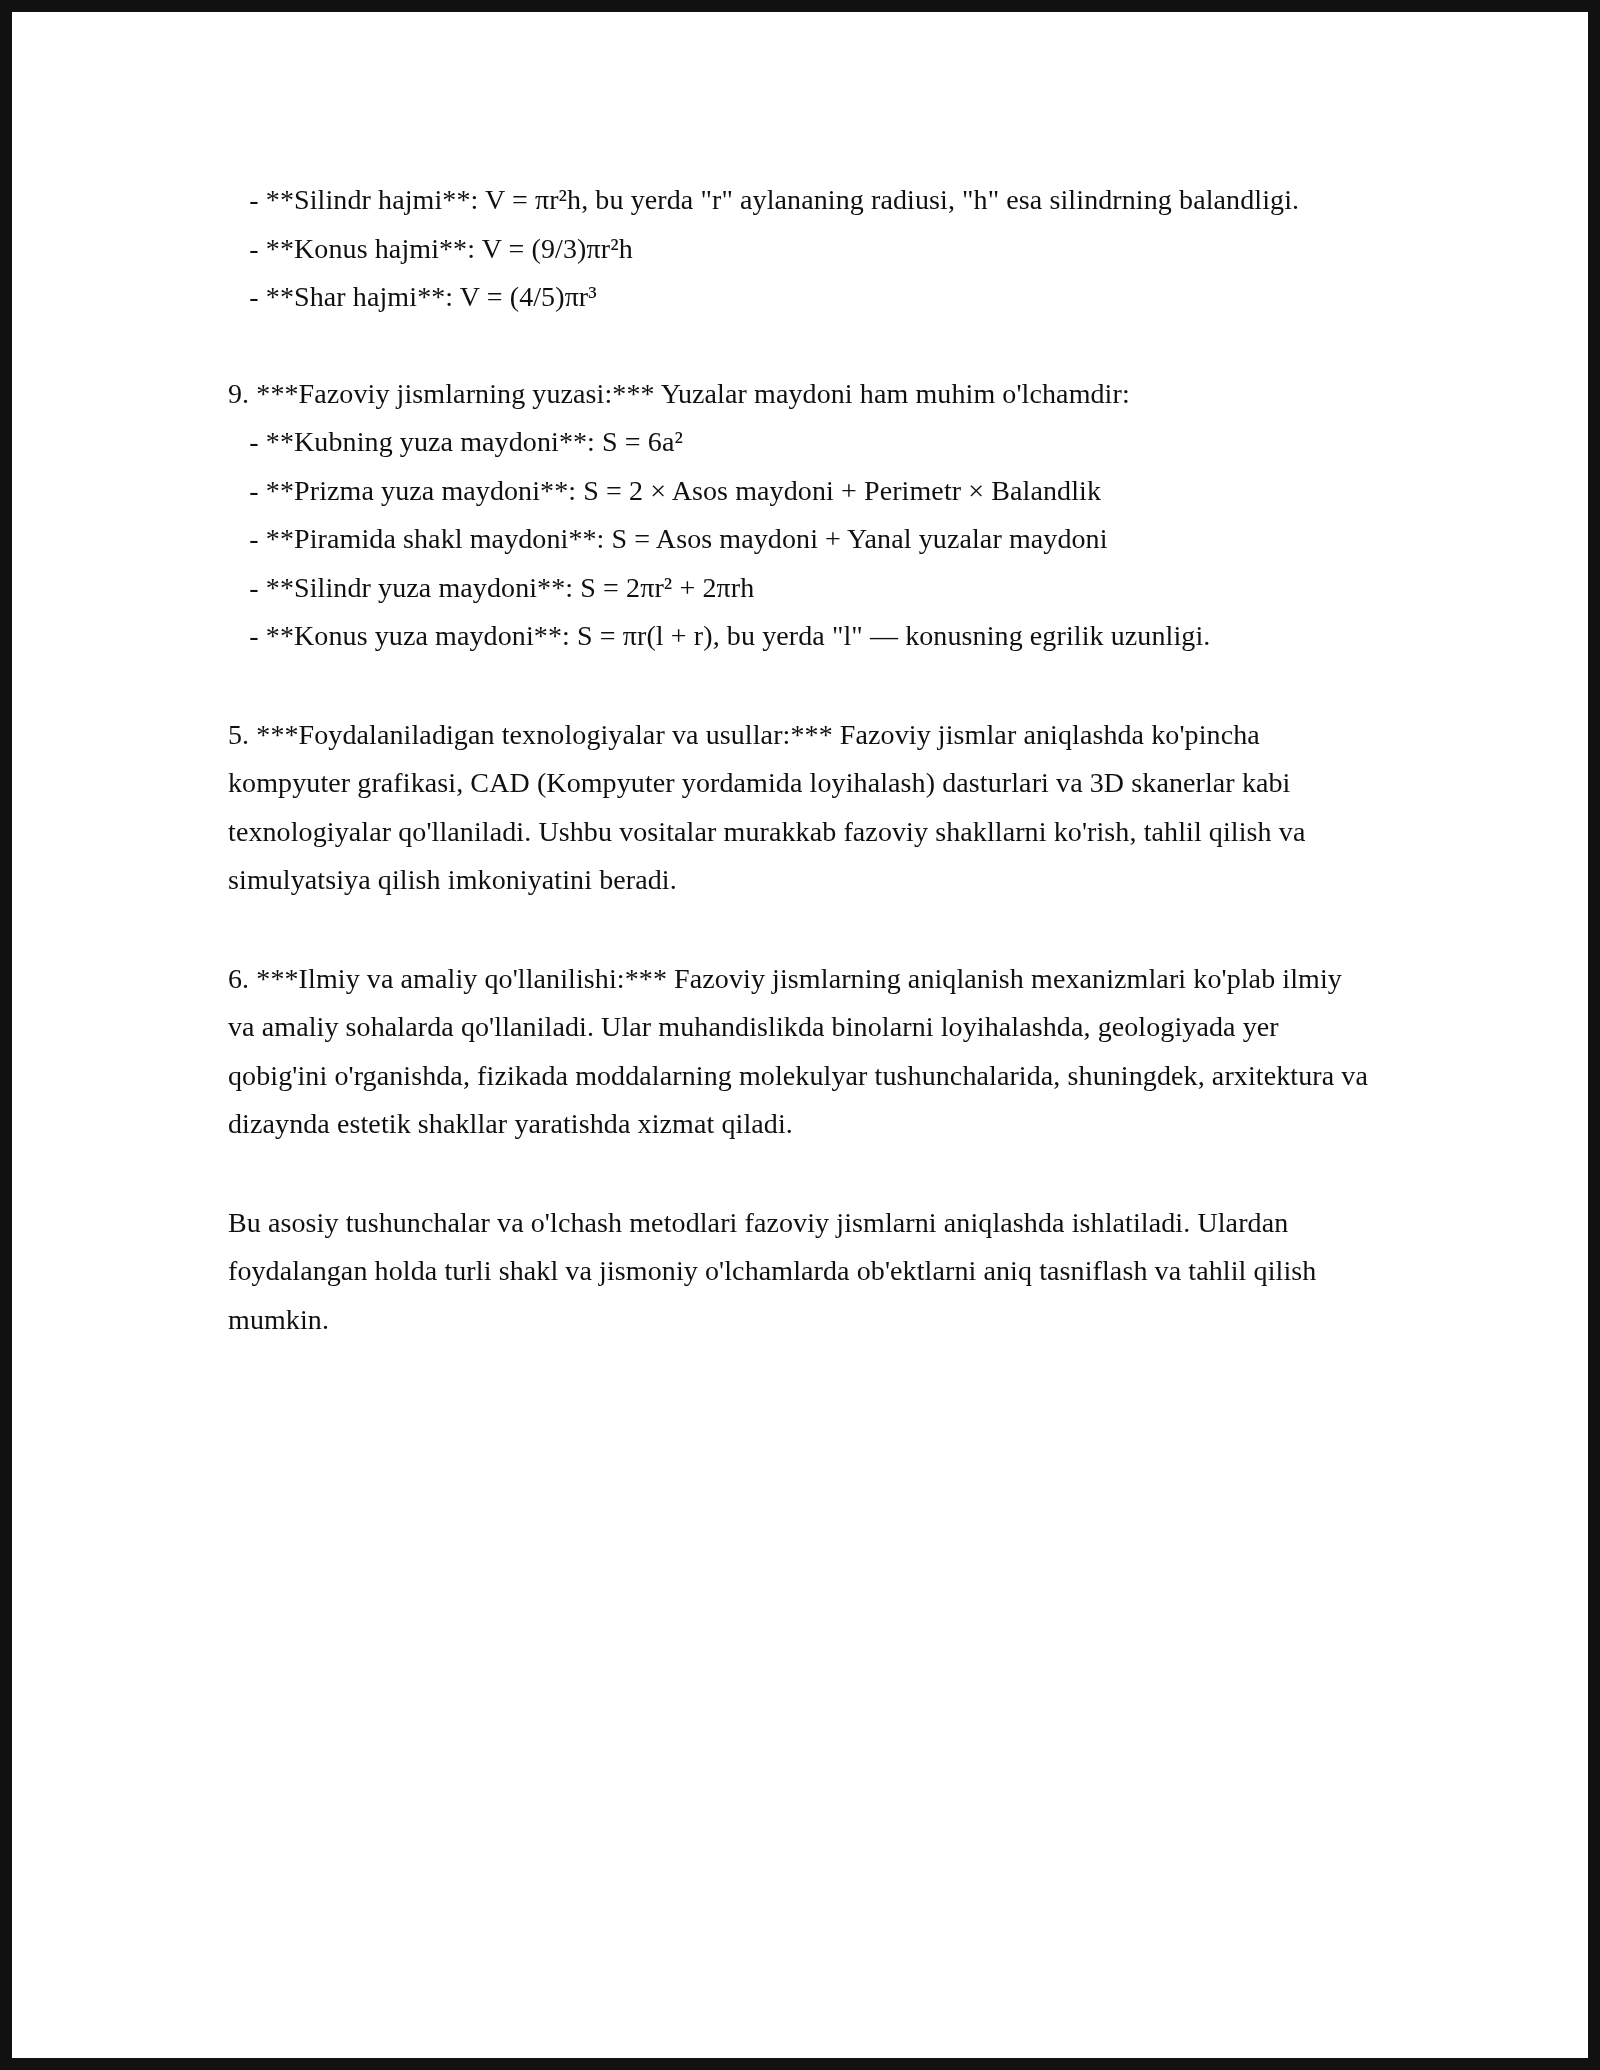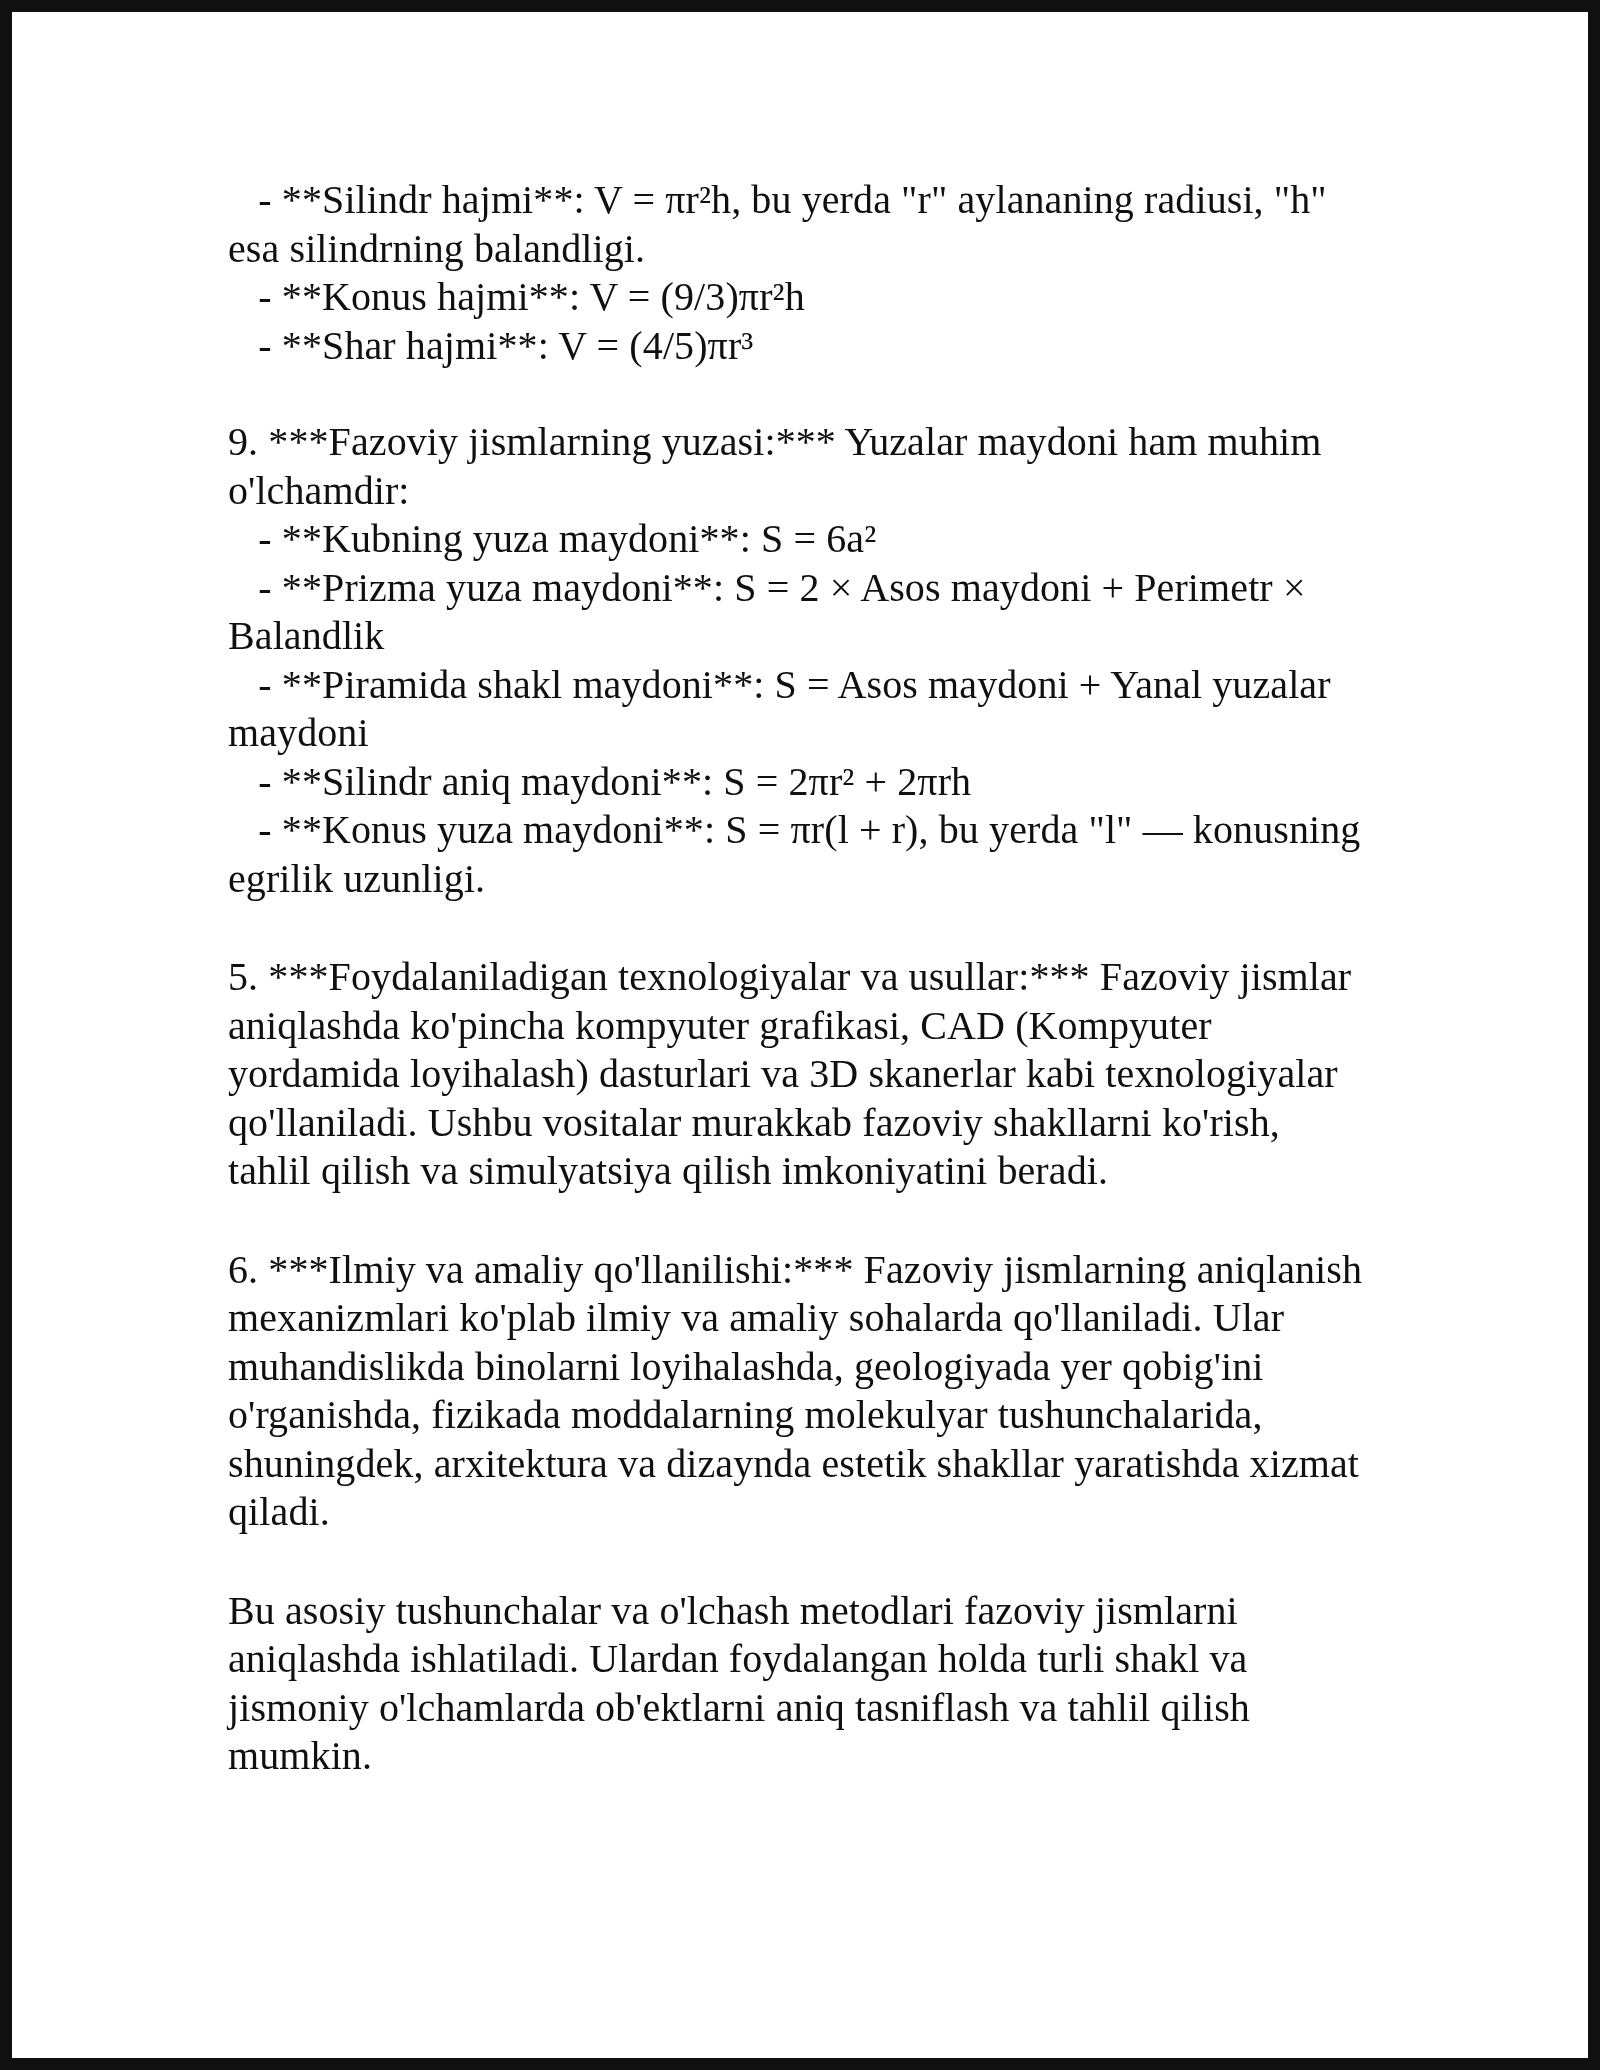--- a/index.html
+++ b/index.html
@@ -47,21 +47,21 @@
     overflow: hidden;
   }
   .content {
     position: absolute;
     left: 212px;
     top: 160px;
     width: 1140px;
     box-sizing: border-box;
   }
   .blk {
-    font-size: 40px;
+    font-size: 28px;
     line-height: 48.5px;
     color: #101010;
     letter-spacing: 0.1px;
     white-space: pre-wrap;
     word-break: normal;
     text-align: left;
   }
   .blk.para {
     margin-bottom: 0;
   }
@@ -87,21 +87,21 @@
       </div>
 
       <div class="spacer-sm"></div>
 
       <div class="blk para">9. ***Fazoviy jismlarning yuzasi:*** Yuzalar maydoni ham muhim o'lchamdir:</div>
 
       <div class="list-block">
         <div class="blk">   - **Kubning yuza maydoni**: S = 6a²</div>
         <div class="blk">   - **Prizma yuza maydoni**: S = 2 × Asos maydoni + Perimetr × Balandlik</div>
         <div class="blk">   - **Piramida shakl maydoni**: S = Asos maydoni + Yanal yuzalar maydoni</div>
-        <div class="blk">   - **Silindr aniq maydoni**: S = 2πr² + 2πrh</div>
+        <div class="blk">   - **Silindr yuza maydoni**: S = 2πr² + 2πrh</div>
         <div class="blk">   - **Konus yuza maydoni**: S = πr(l + r), bu yerda "l" — konusning egrilik uzunligi.</div>
       </div>
 
       <div class="spacer-md"></div>
 
       <div class="blk para">5. ***Foydalaniladigan texnologiyalar va usullar:*** Fazoviy jismlar aniqlashda ko'pincha kompyuter grafikasi, CAD (Kompyuter yordamida loyihalash) dasturlari va 3D skanerlar kabi texnologiyalar qo'llaniladi. Ushbu vositalar murakkab fazoviy shakllarni ko'rish, tahlil qilish va simulyatsiya qilish imkoniyatini beradi.</div>
 
       <div class="spacer-md"></div>
 
       <div class="blk para">6. ***Ilmiy va amaliy qo'llanilishi:*** Fazoviy jismlarning aniqlanish mexanizmlari ko'plab ilmiy va amaliy sohalarda qo'llaniladi. Ular muhandislikda binolarni loyihalashda, geologiyada yer qobig'ini o'rganishda, fizikada moddalarning molekulyar tushunchalarida, shuningdek, arxitektura va dizaynda estetik shakllar yaratishda xizmat qiladi.</div>

